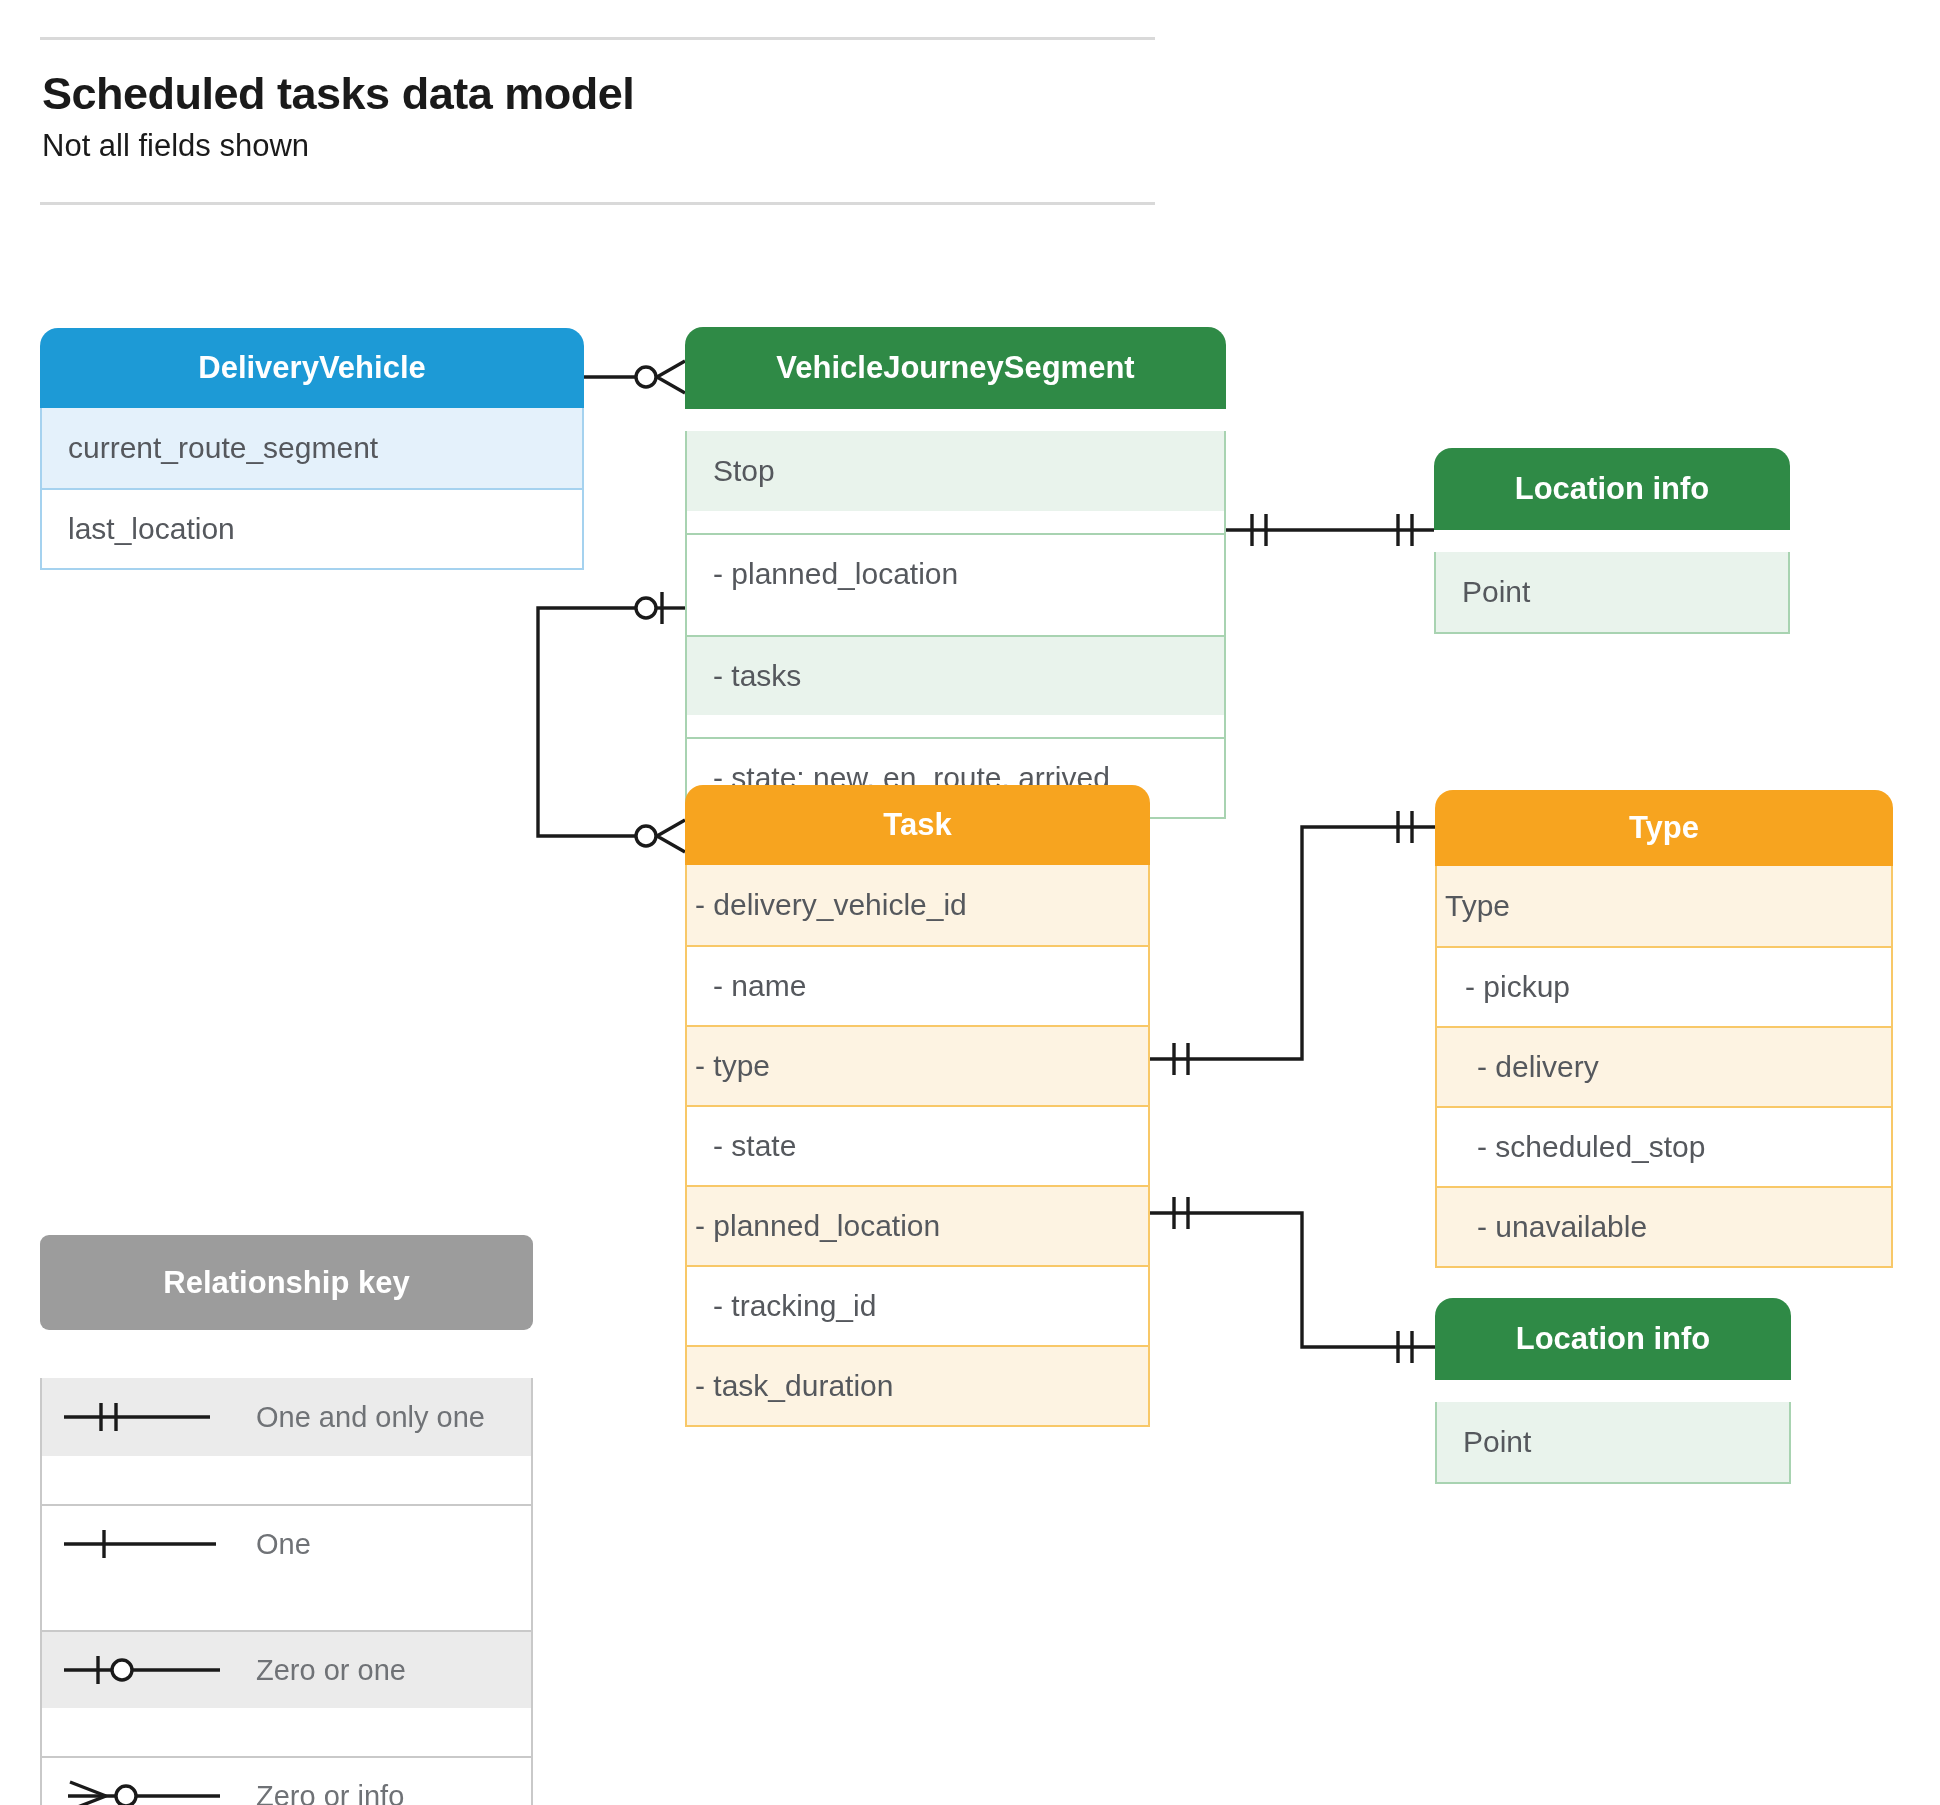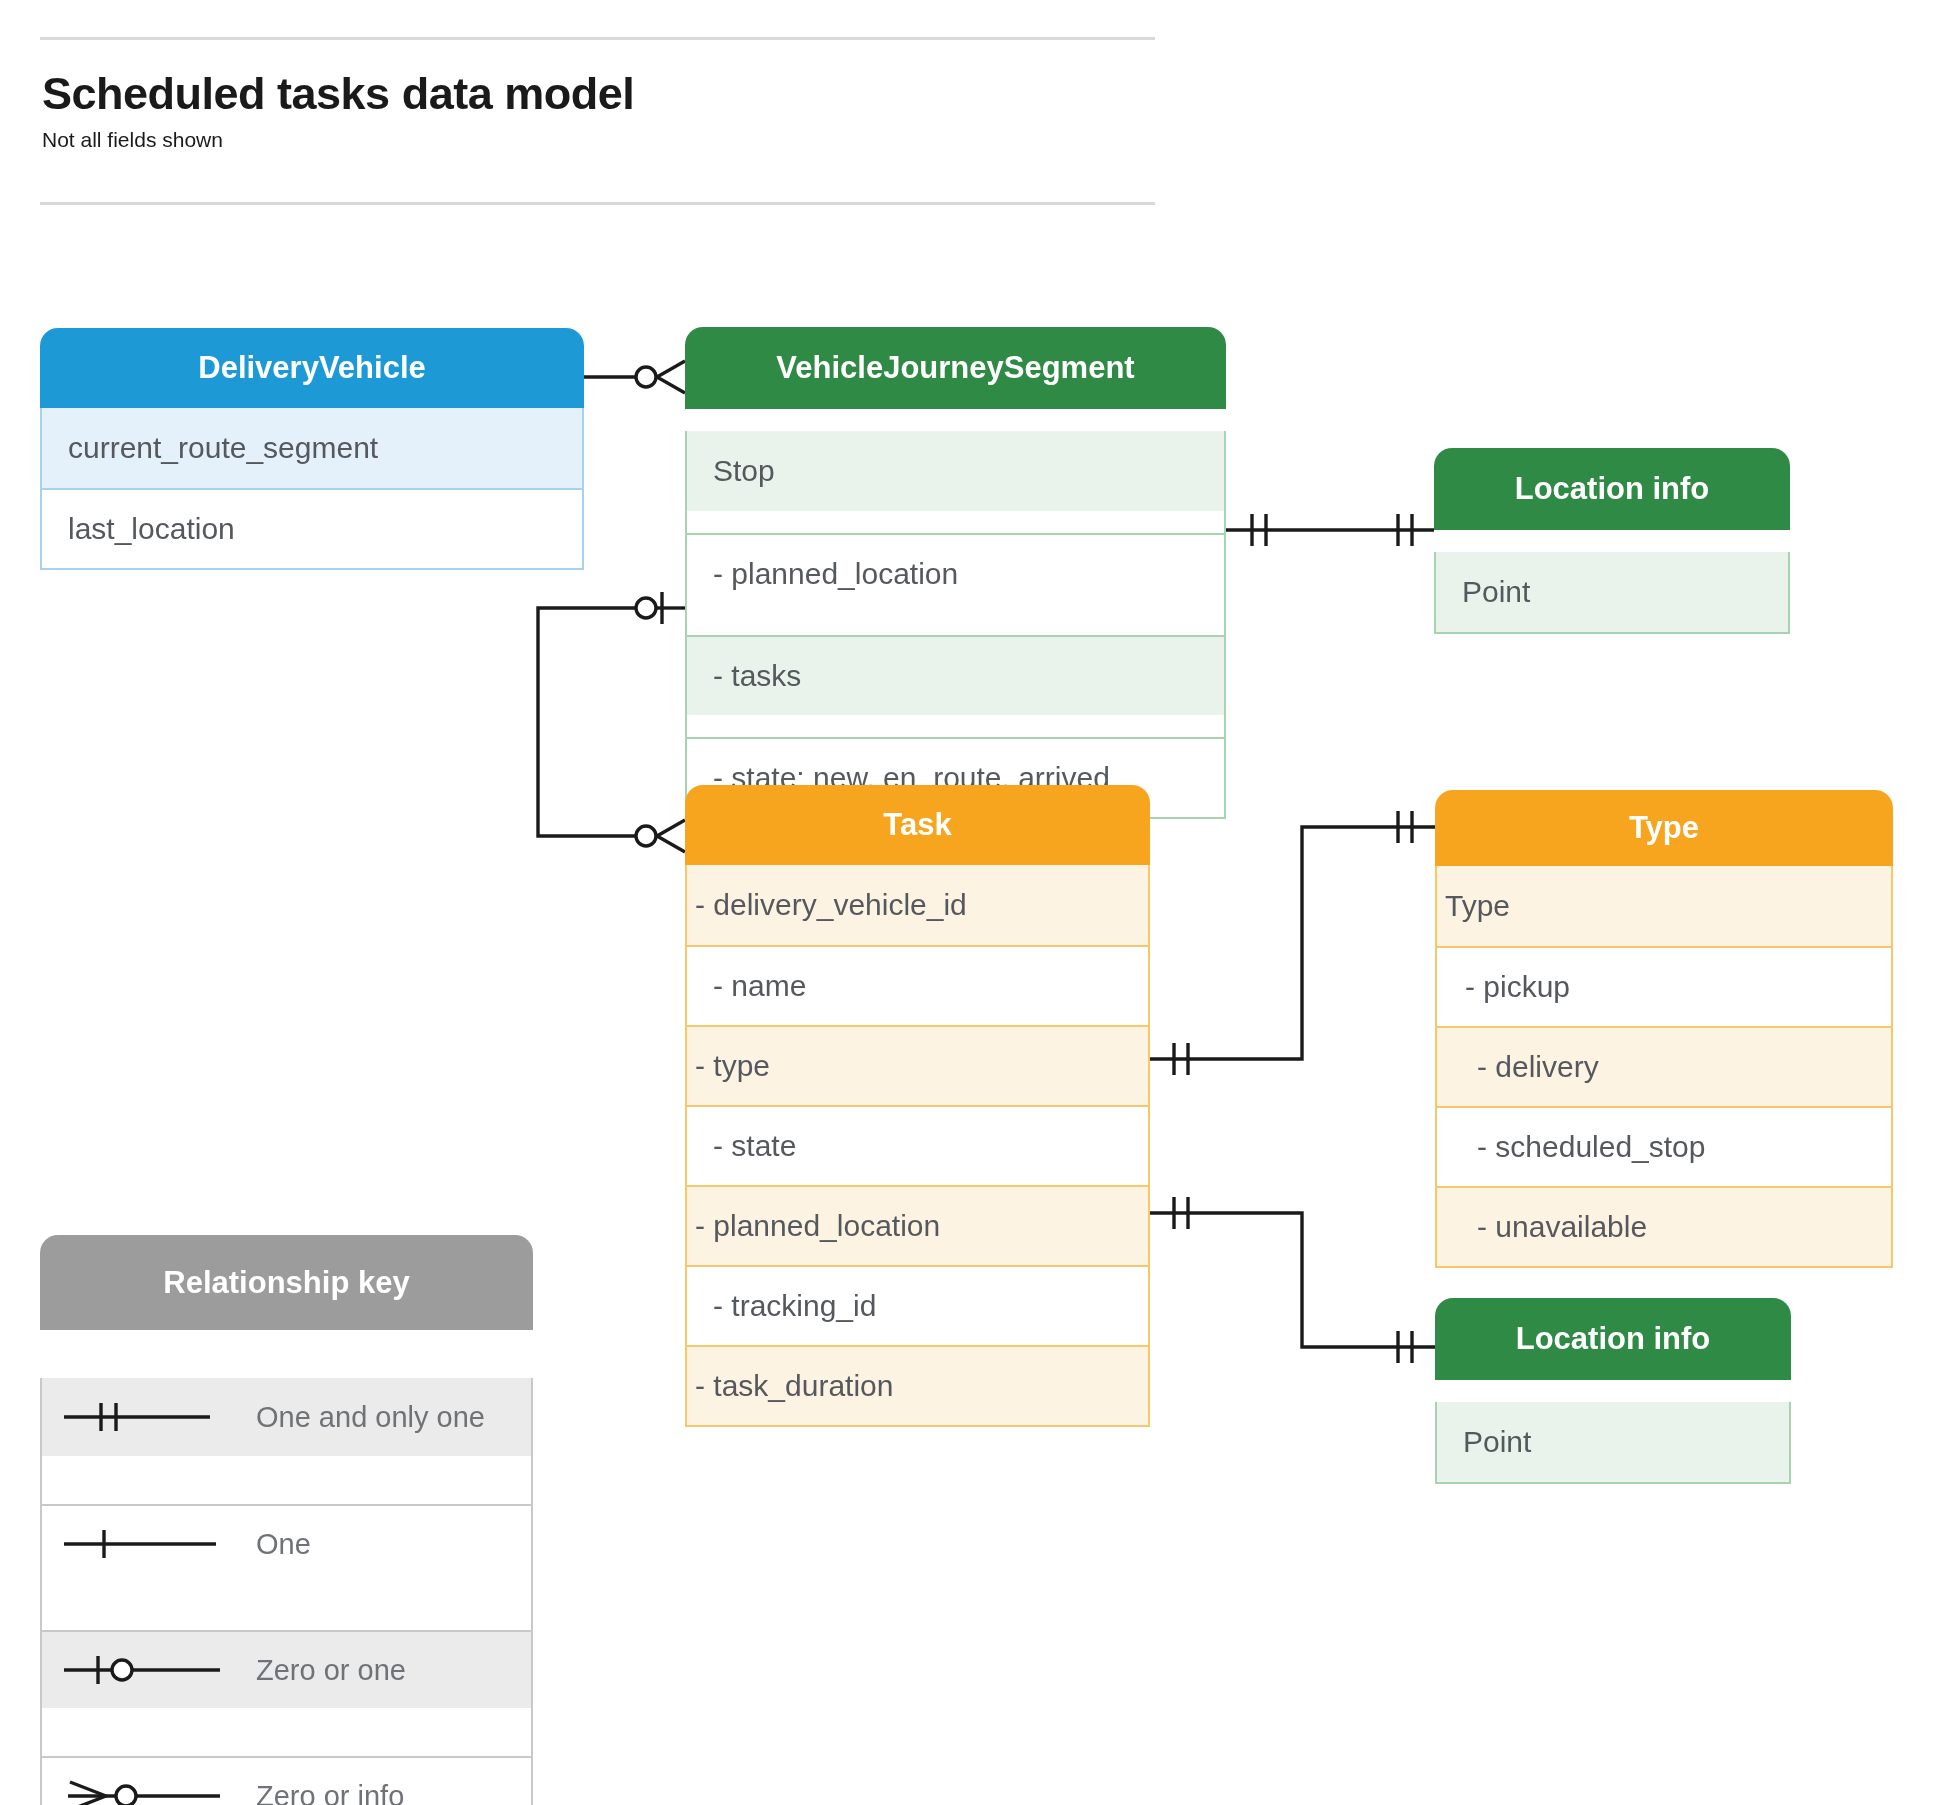--- a/index.html
+++ b/index.html
@@ -12,21 +12,21 @@
   }
   *{margin:0;padding:0;box-sizing:border-box;}
   body{background:#ffffff;font-family:"Liberation Sans",sans-serif;}
   .canvas{position:relative;width:1940px;height:1805px;background:#fff;overflow:hidden;}
 
   .rule{position:absolute;left:40px;width:1115px;height:3px;background:var(--c-rule);}
   .rule.top{top:37px;}
   .rule.bottom{top:202px;}
 
   .page-title{position:absolute;left:42px;top:68px;font-size:45px;font-weight:bold;color:var(--c-title);letter-spacing:-0.5px;}
-  .page-subtitle{position:absolute;left:42px;top:128px;font-size:21px;color:var(--c-title);}
+  .page-subtitle{position:absolute;left:42px;top:128px;font-size:31px;color:var(--c-title);}
 
   svg.connectors{position:absolute;left:0;top:0;}
   svg.connectors path{stroke:var(--c-line);stroke-width:3.4;fill:none;}
   svg.connectors circle{stroke:var(--c-line);stroke-width:3.4;fill:#ffffff;}
 
   .entity{position:absolute;}
   .ehead{display:flex;align-items:center;justify-content:center;color:#ffffff;
          font-weight:bold;font-size:31px;border-radius:18px 18px 0 0;}
   .ebody{border:2px solid;border-top:none;background:#fff;}
   .erow{display:flex;align-items:center;height:80px;padding-left:26px;
@@ -38,21 +38,21 @@
   .blue  .erow{border-color:var(--c-blue_border);}
   .blue  .erow.alt{background:var(--c-blue_row);}
   .green .ehead{background:var(--c-green_header);}
   .green .ebody{border-color:var(--c-green_border);}
   .green .erow{border-color:var(--c-green_border);margin-top:22px;}
   .green .erow.alt{background:var(--c-green_row);}
   .orange .ehead{background:var(--c-orange_header);}
   .orange .ebody{border-color:var(--c-orange_border);}
   .orange .erow{border-color:var(--c-orange_border);}
   .orange .erow.alt{background:var(--c-orange_row);padding-left:8px;}
-  .gray  .ehead{background:var(--c-gray_header);}
+  .gray  .ehead{background:var(--c-gray_header);border-radius:9px;}
   .gray  .ebody{border-color:var(--c-gray_border);}
   .gray  .erow{border-color:var(--c-gray_border);margin-top:48px;}
   .gray  .erow.alt{background:var(--c-gray_row);}
 
   .legend .erow{height:78px;padding-left:16px;gap:28px;}
   .legend-label{font-size:29px;color:var(--c-text_legend);}
   .legend-sym{flex:0 0 170px;}
   .legend-sym line,.legend-sym path{stroke:var(--c-line);stroke-width:3.4;fill:none;}
   .legend-sym circle{stroke:var(--c-line);stroke-width:3.4;fill:#fff;}
 </style>

